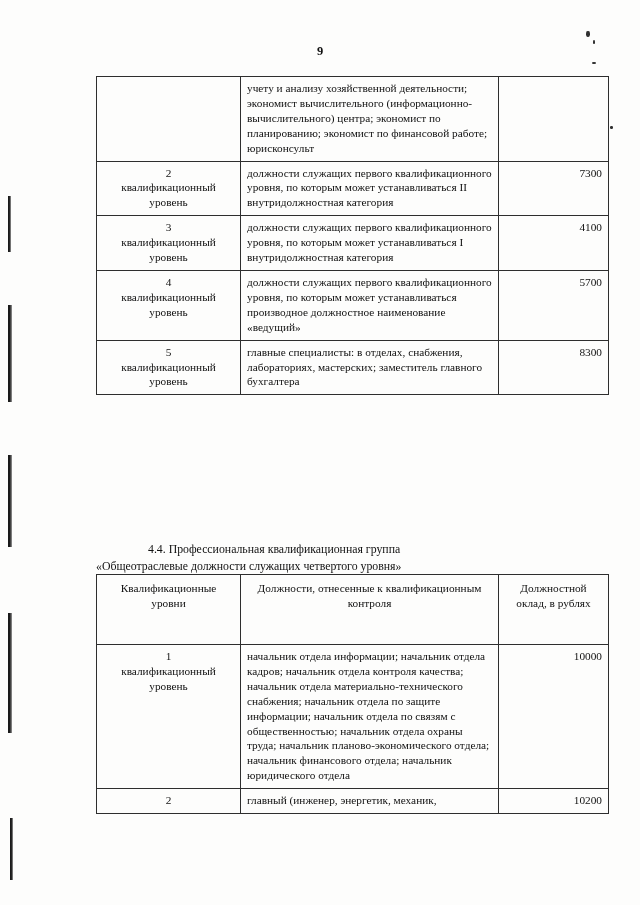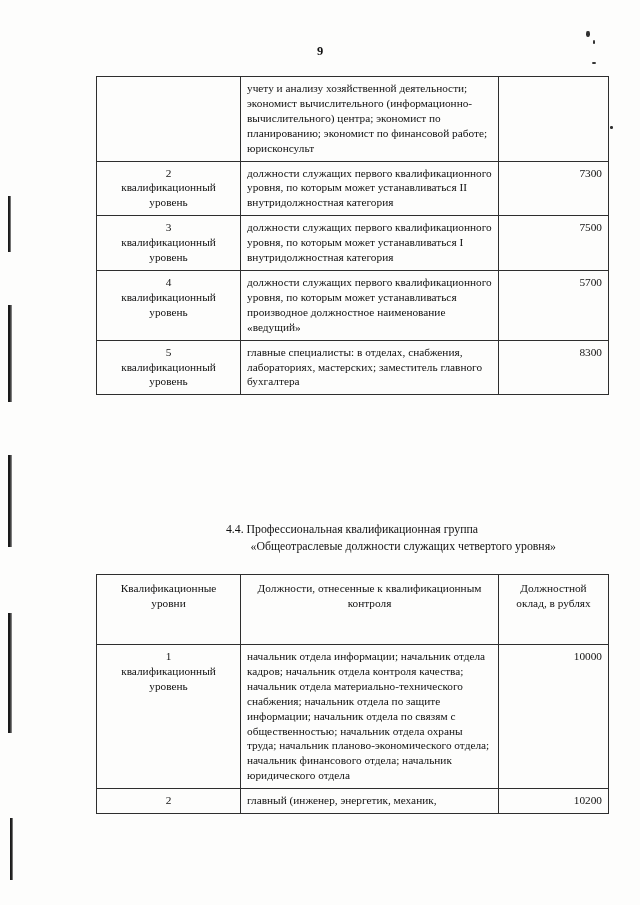--- a/index.html
+++ b/index.html
@@ -96,22 +96,22 @@
   
   .section-heading {
     position: absolute;
     top: 521px;
     left: 96px;
     width: 460px;
     text-align: center;
     font-size: 11.8px;
     line-height: 1.42;
   }
-  .section-heading .line1 { display: block; padding-left: 52px; text-align: center; }
-  .section-heading .line2 { display: block; text-align: right; }
+  .section-heading .line1 { display: block; padding-left: 52px; text-align: left; margin-top: 20px; }
+  .section-heading .line2 { display: block; text-align: left; }
 
   .nowrap-cell { white-space: nowrap; }
 </style>
 </head>
 <body>
 
 <div class="page">
 
   <div class="edge-mark" style="left:8px; top:196px; width:3px; height:56px;"></div>
   <div class="edge-mark" style="left:8px; top:305px; width:4px; height:97px;"></div>
@@ -148,21 +148,21 @@
         </td>
         <td class="c-desc">должности служащих первого квалификационного уровня, по которым может устанавливаться II внутридолжностная категория</td>
         <td class="c-salary">7300</td>
       </tr>
       <tr>
         <td class="c-level">
           <span class="lvl-num">3</span>
           <span class="lvl-txt">квалификационный уровень</span>
         </td>
         <td class="c-desc">должности служащих первого квалификационного уровня, по которым может устанавливаться I внутридолжностная категория</td>
-        <td class="c-salary">7500</td>
+        <td class="c-salary">4100</td>
       </tr>
       <tr>
         <td class="c-level">
           <span class="lvl-num">4</span>
           <span class="lvl-txt">квалификационный уровень</span>
         </td>
         <td class="c-desc">должности служащих первого квалификационного уровня, по которым может устанавливаться производное должностное наименование «ведущий»</td>
         <td class="c-salary">5700</td>
       </tr>
       <tr>

